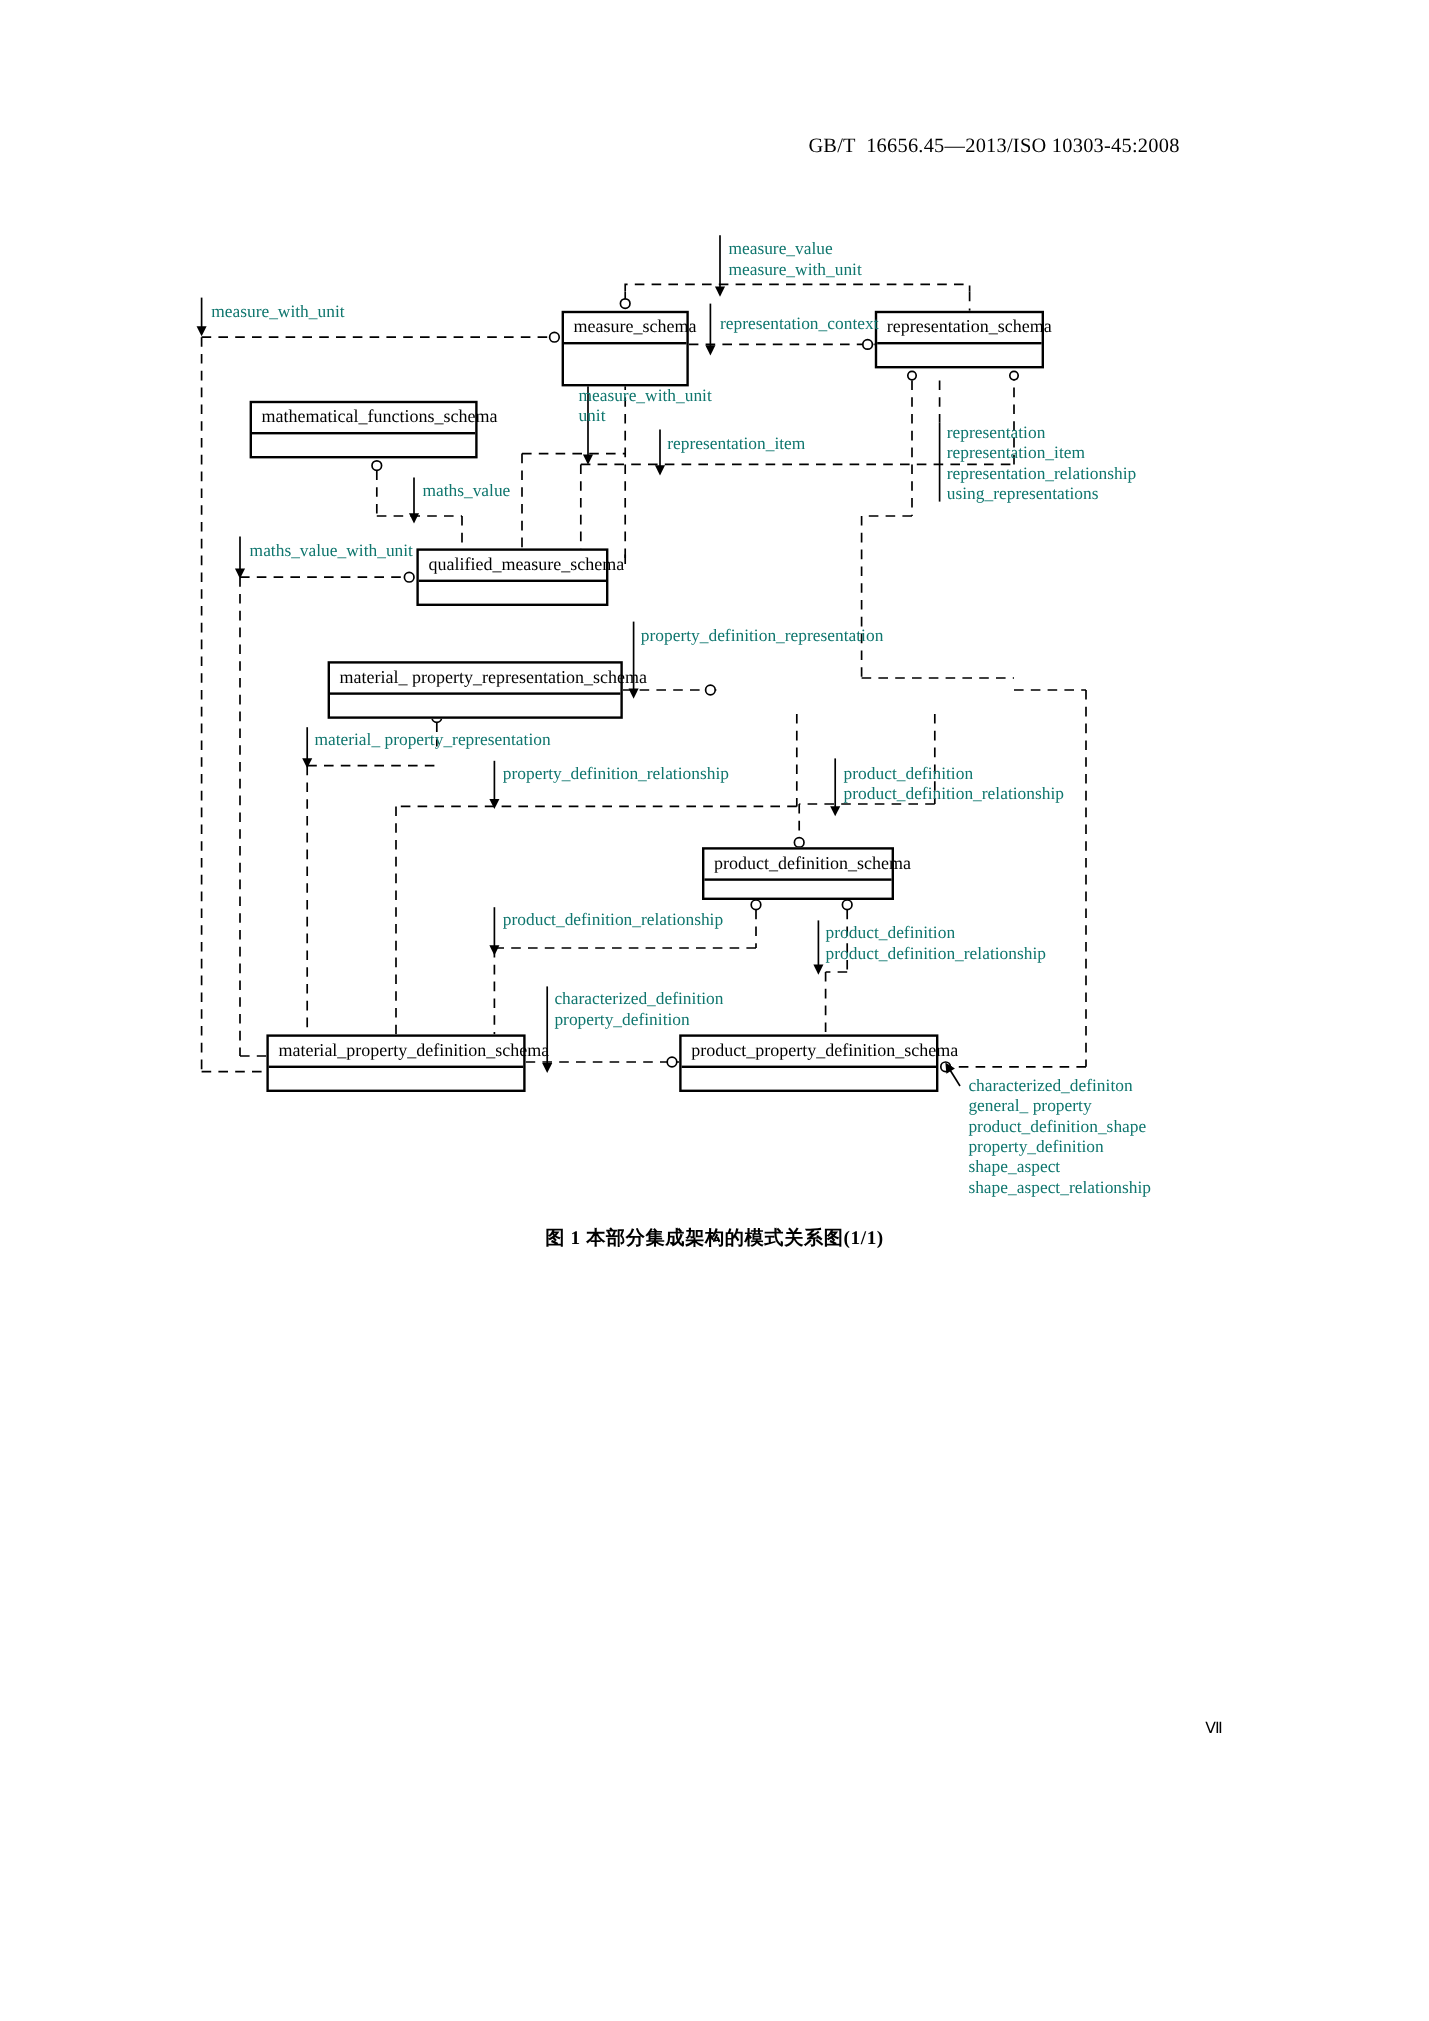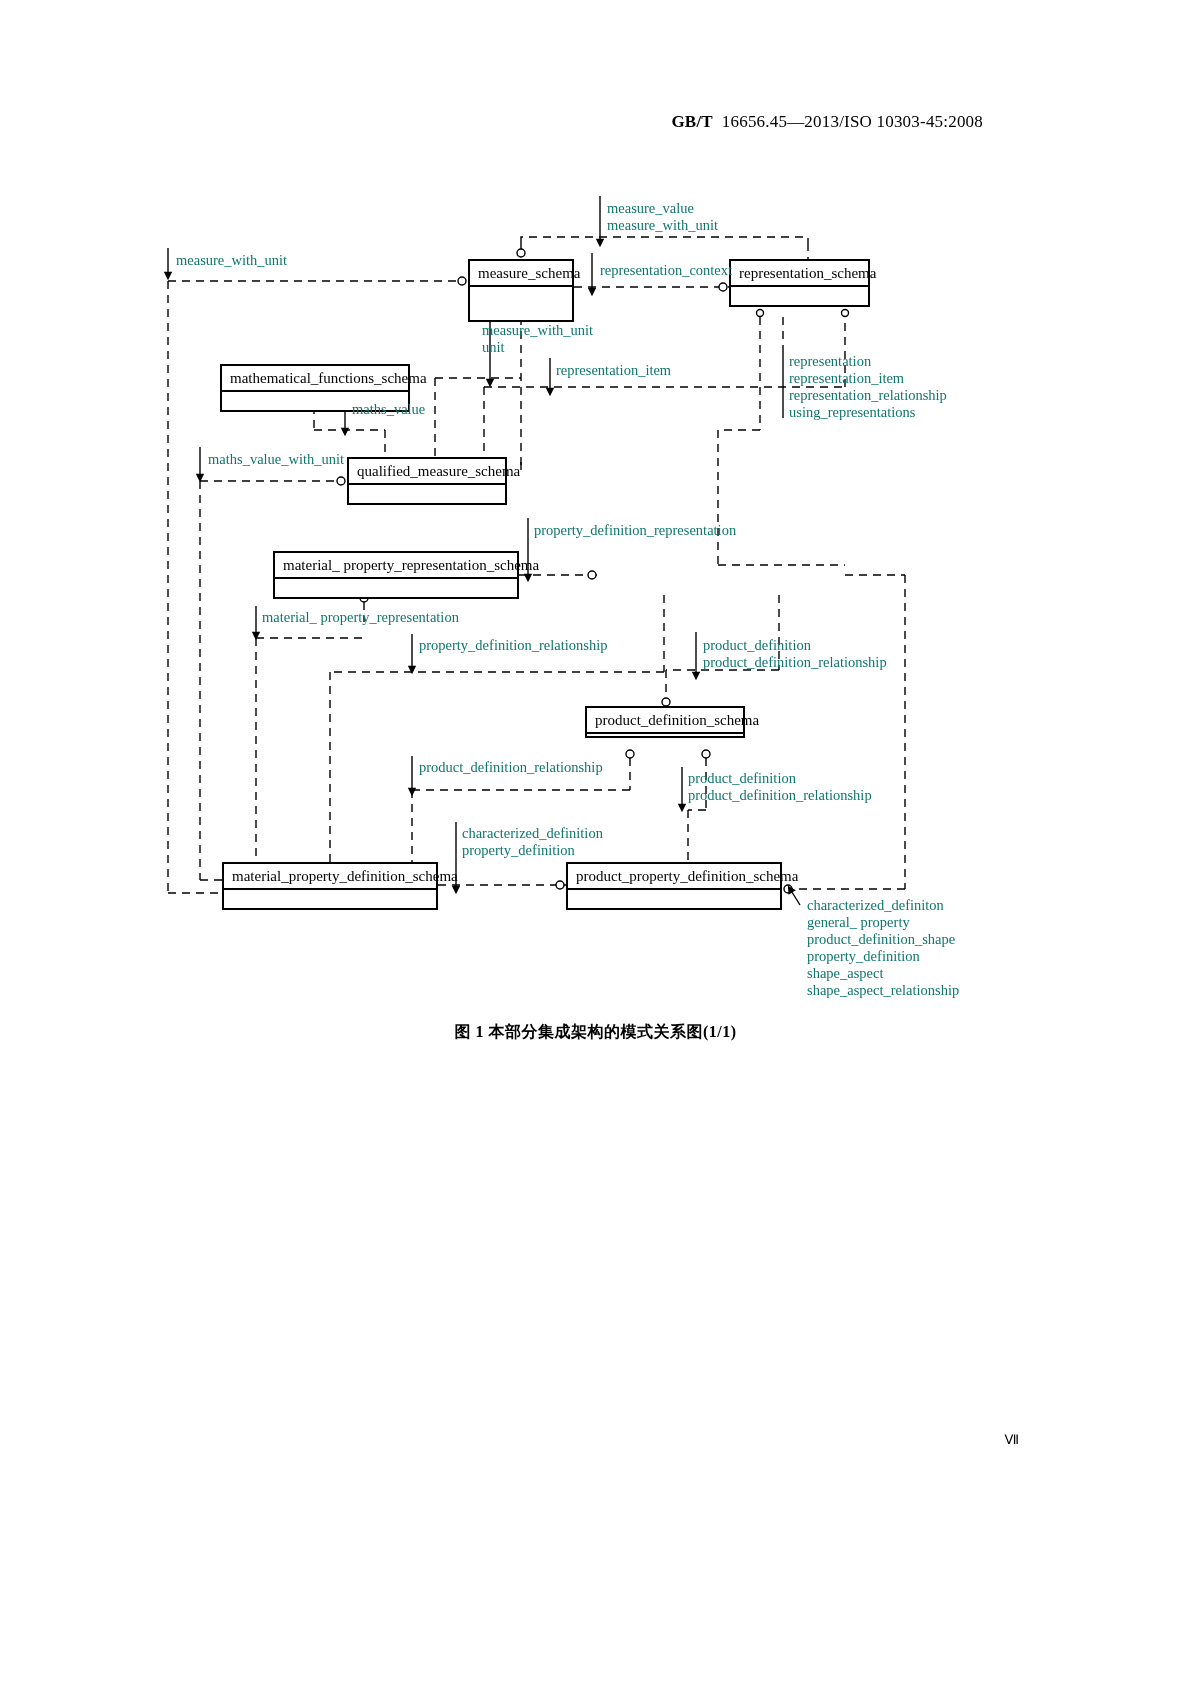--- a/index.html
+++ b/index.html
@@ -22,21 +22,21 @@
   
   .page-header {
     position: absolute;
     top: 112px;
     right: 208px;
     font-family: "Liberation Serif", serif;
     font-size: 17px;
     letter-spacing: 0.2px;
     white-space: nowrap;
   }
-  .page-header .bold { font-weight: bold; margin-left: 44px; }
+  .page-header .bold { font-weight: normal; margin-left: 44px; }
 
   
   .figure-caption {
     position: absolute;
     top: 1022px;
     left: 0;
     width: 1191px;
     text-align: center;
     font-family: Liberation Serif, serif;
     font-size: 16px;
@@ -231,37 +231,37 @@
     <div class="schema-box" style="left:468px; top:259px; width:106px; height:63px;">
       <div class="title-row">measure_schema</div>
       <div class="body-row"></div>
     </div>
 
     <div class="schema-box" style="left:729px; top:259px; width:141px; height:48px;">
       <div class="title-row">representation_schema</div>
       <div class="body-row"></div>
     </div>
 
-    <div class="schema-box" style="left:220px; top:334px; width:190px; height:48px;margin-top:30px;">
+    <div class="schema-box" style="left:208px; top:334px; width:190px; height:48px;">
       <div class="title-row">mathematical_functions_schema</div>
       <div class="body-row"></div>
     </div>
 
     <div class="schema-box" style="left:347px; top:457px; width:160px; height:48px;">
       <div class="title-row">qualified_measure_schema</div>
       <div class="body-row"></div>
     </div>
 
     <div class="schema-box" style="left:273px; top:551px; width:246px; height:48px;">
       <div class="title-row">material_ property_representation_schema</div>
       <div class="body-row"></div>
     </div>
 
 
-    <div class="schema-box" style="left:585px; top:706px; width:160px; height:32px;">
+    <div class="schema-box" style="left:585px; top:706px; width:160px; height:44px;">
       <div class="title-row">product_definition_schema</div>
       <div class="body-row"></div>
     </div>
 
     <div class="schema-box" style="left:566px; top:862px; width:216px; height:48px;">
       <div class="title-row">product_property_definition_schema</div>
       <div class="body-row"></div>
     </div>
 
     <div class="schema-box" style="left:222px; top:862px; width:216px; height:48px;">

